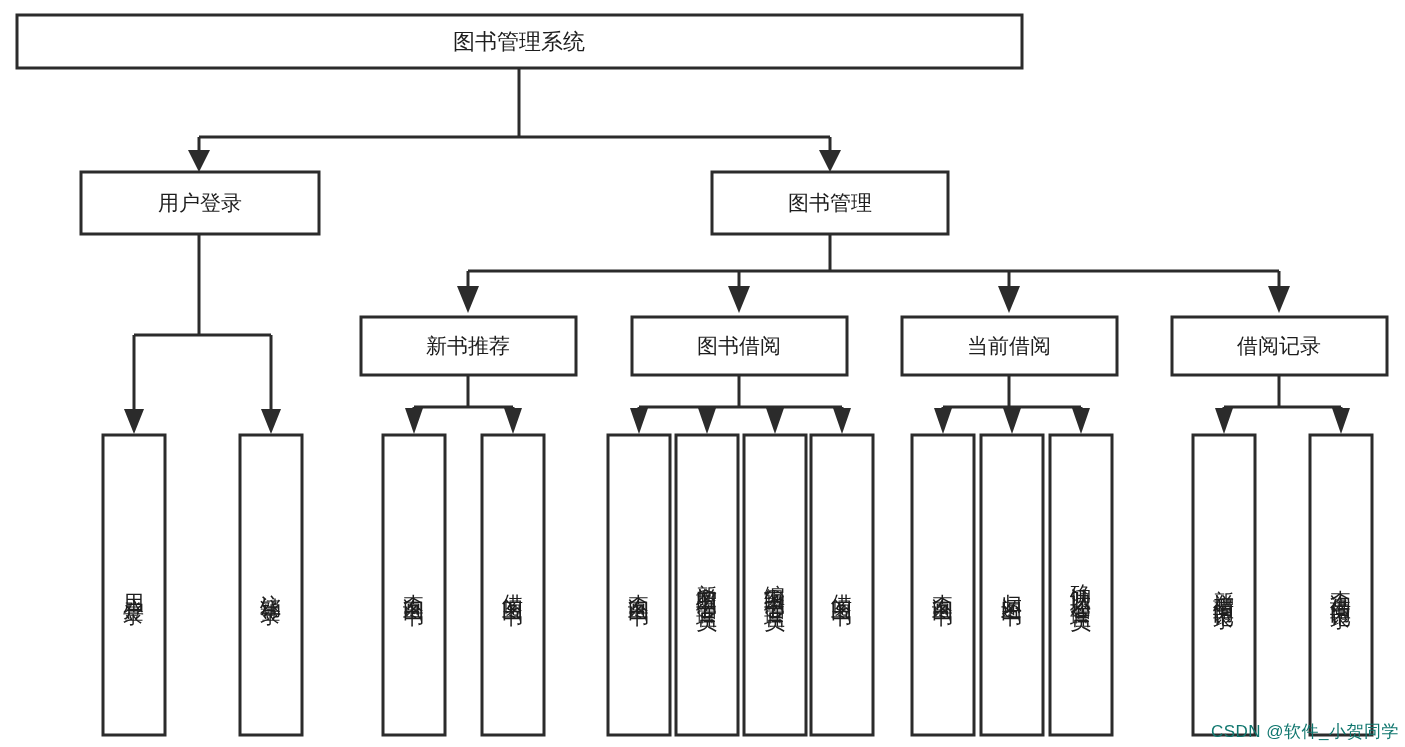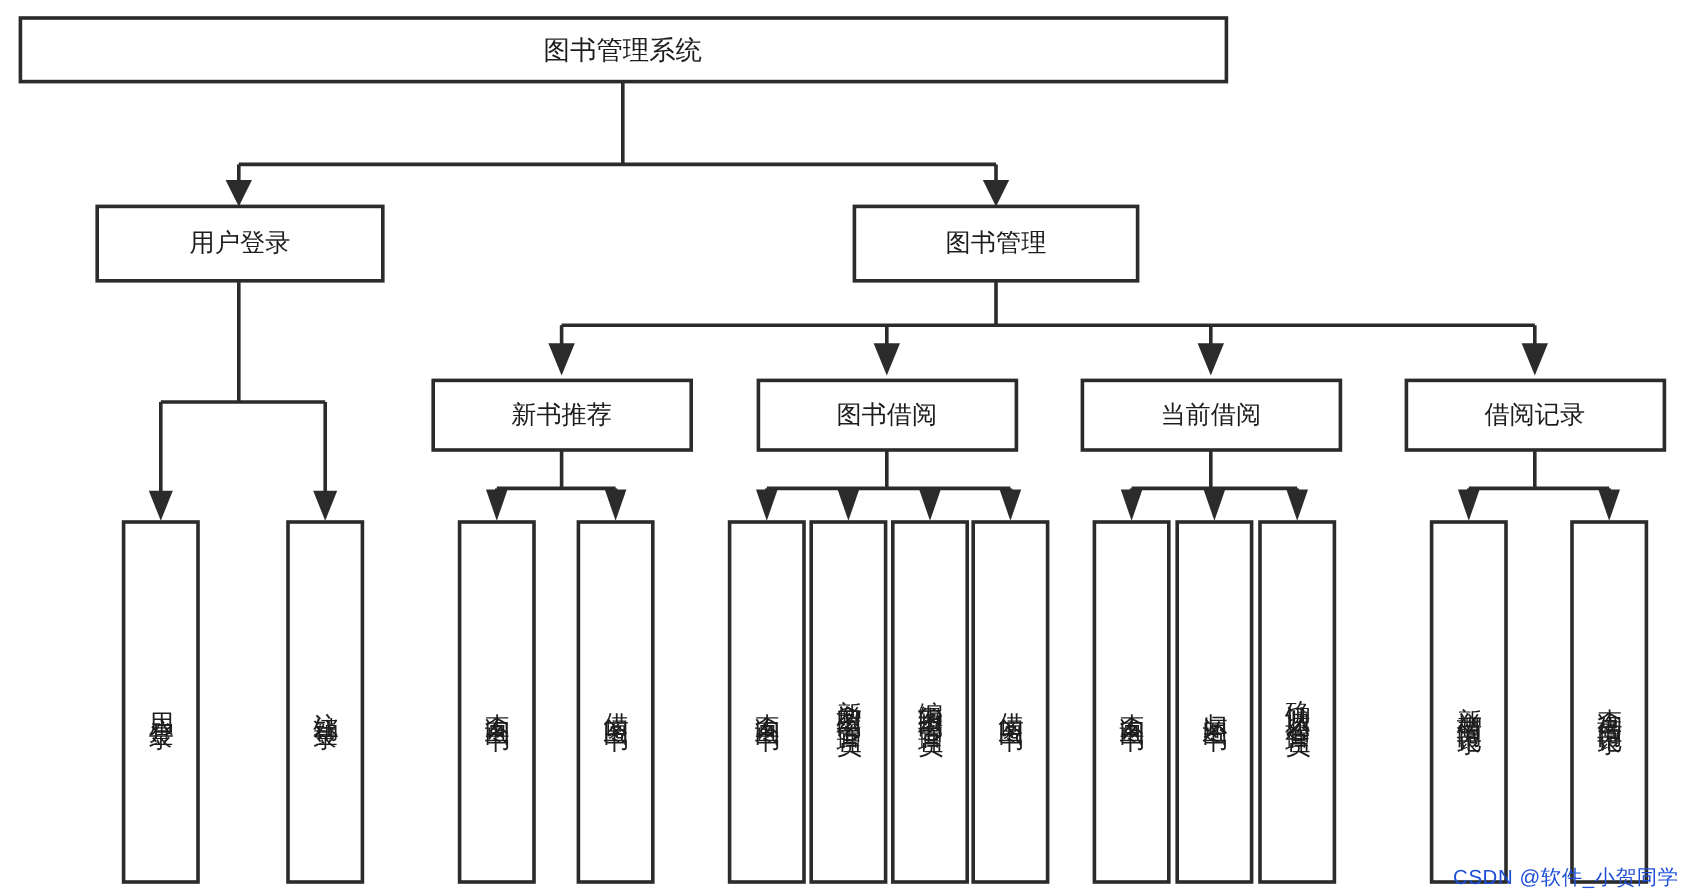--- a/index.html
+++ b/index.html
@@ -55,21 +55,21 @@
   .arrow-head {
     fill: #2b2b2b;
     stroke: none;
   }
   .watermark {
     position: absolute;
     right: 6px;
     bottom: 4px;
     font-family: "Liberation Sans", "DejaVu Sans", sans-serif;
     font-size: 17px;
-    color: #1d4ed8;
+    color: #0f766e;
     white-space: nowrap;
     letter-spacing: 0.5px;
     user-select: none;
   }
 </style>
 </head>
 <body>
 
 <div id="chart-root">
   <svg width="1405" height="747" viewBox="0 0 1405 747">

